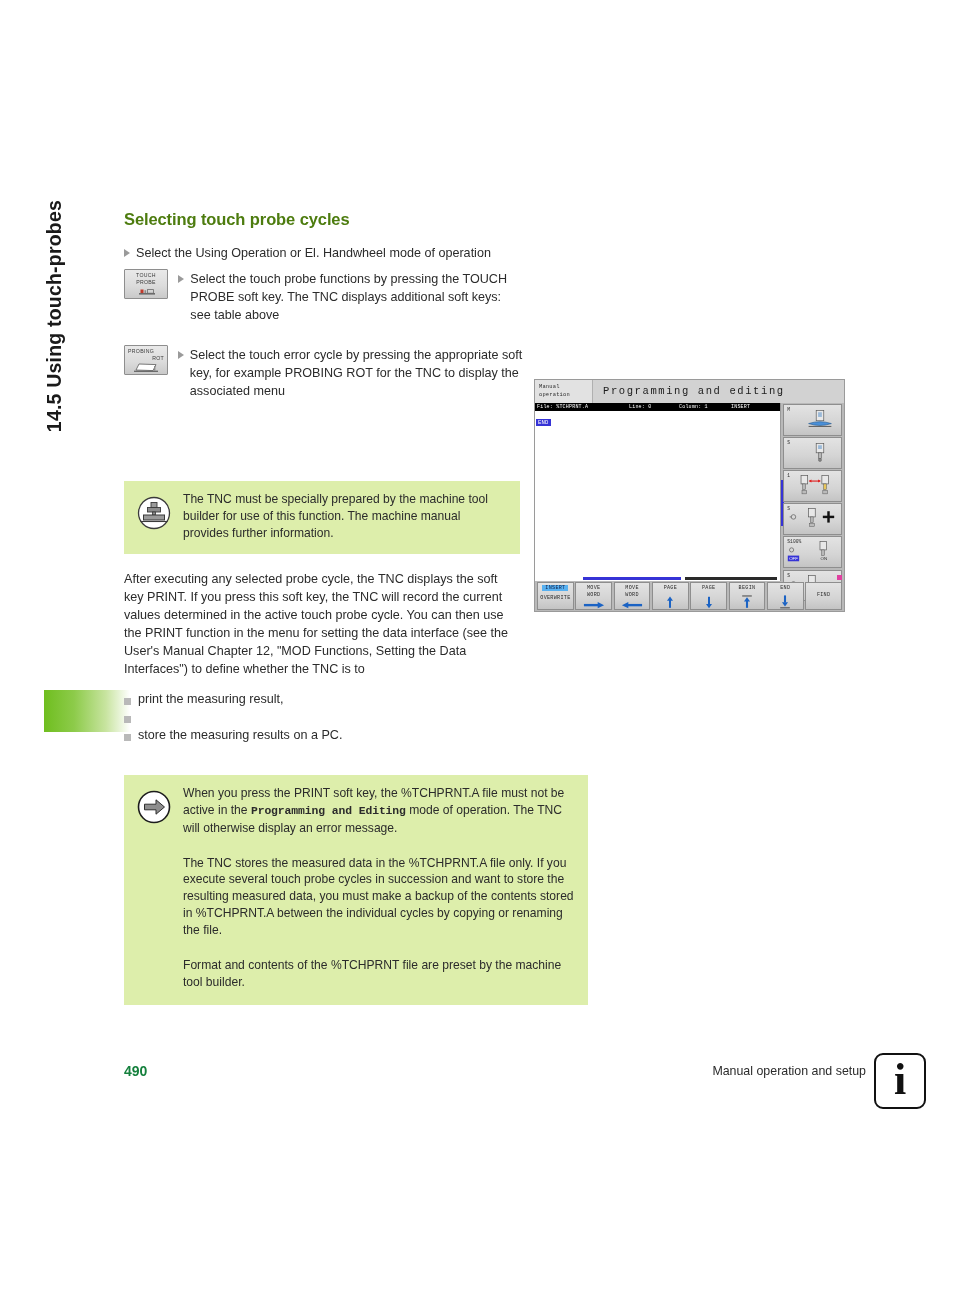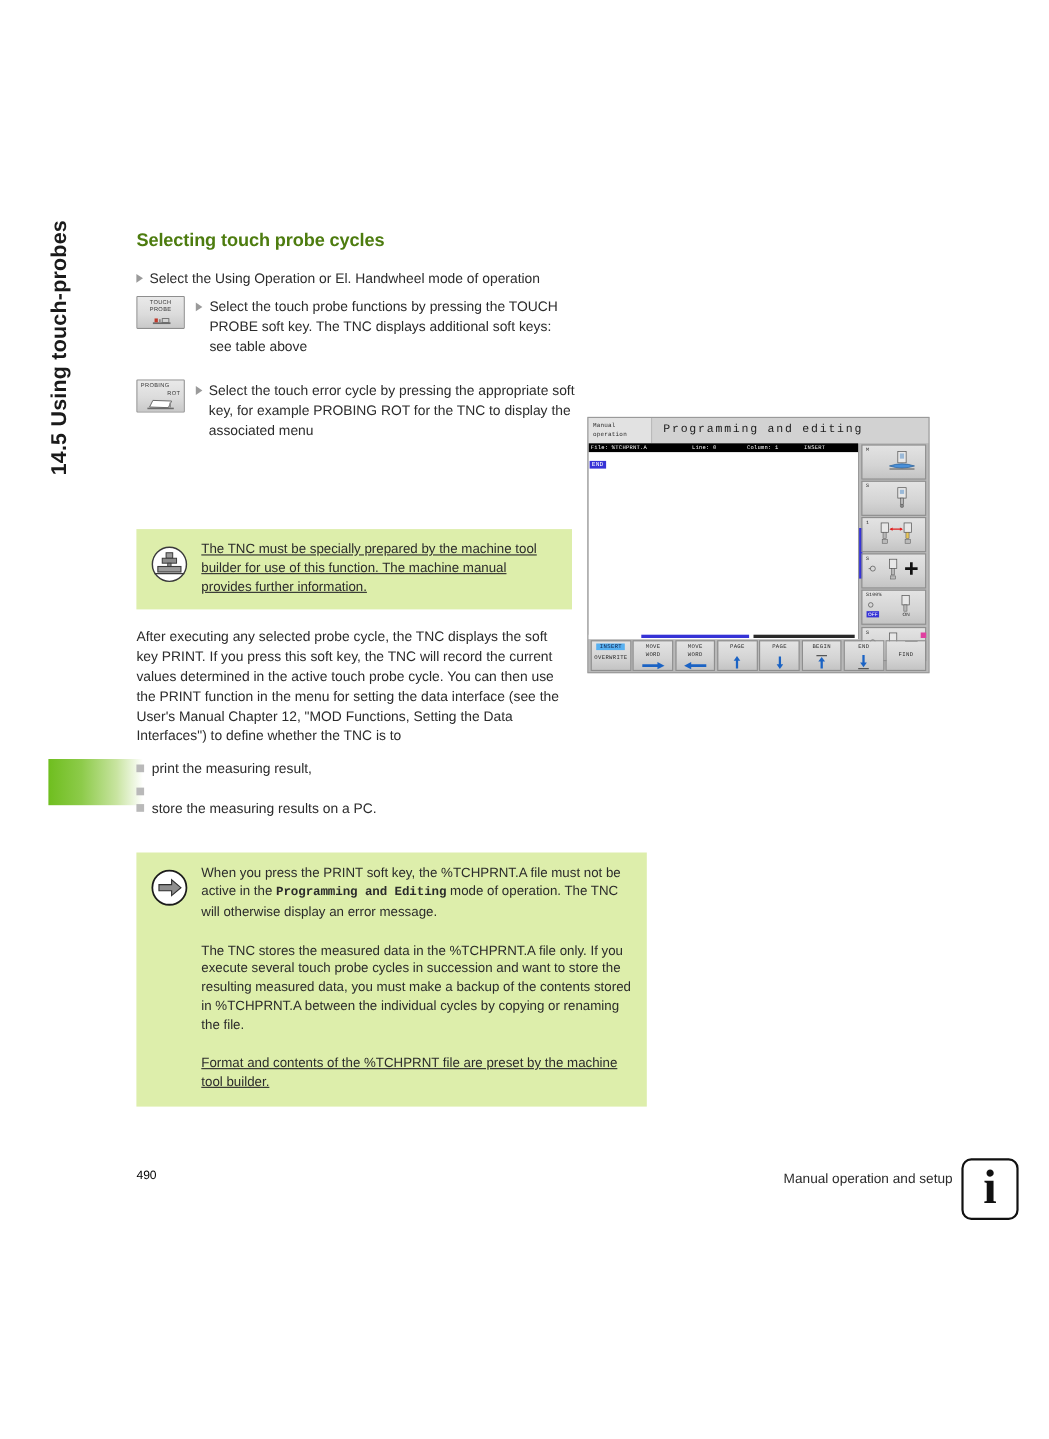--- a/index.html
+++ b/index.html
@@ -122,30 +122,30 @@
     margin-right: 9px;
     margin-top: 2px;
   }
   .note .note-body { flex: 1 1 auto; }
   .note p {
     margin: 0 0 10px 0;
     font-size: 12.1px;
     line-height: 1.40;
     color: #2b2b2b;
   }
-  .note p:last-child { margin-bottom: 0; text-decoration: underline; }
+  .note p:last-child { margin-bottom: 0; }
   .mono-b {
     font-family: "Liberation Mono", monospace;
     font-weight: bold;
     font-size: 11.4px;
     letter-spacing: -0.1px;
   }
 
   
-  .sqitem { display: flex; align-items: flex-start; gap: 7px; margin-bottom: 3px; }
+  .sqitem { display: flex; align-items: center; gap: 7px; margin-bottom: 3px; }
   .sq {
     flex: 0 0 auto;
     width: 7px; height: 7px;
     background: #b9b9b9;
     margin-top: 5px;
   }
   .sqitem .txt { font-size: 12.6px; line-height: 1.44; color: #2b2b2b; }
 
   
   #tnc {
@@ -278,21 +278,21 @@
 
   
   #footer {
     position: absolute;
     left: 0; top: 1055px;
     width: 954px;
     height: 70px;
   }
   #page-number {
     position: absolute; left: 124px; top: 8px;
-    font-size: 11px; font-weight: normal; color: #000000;
+    font-size: 14px; font-weight: bold; color: #15803d;
   }
   #footer-title {
     position: absolute; right: 88px; top: 9px;
     font-size: 12.4px; color: #2b2b2b; white-space: nowrap;
   }
   #info-badge {
     position: absolute; right: 28px; top: -2px;
     width: 52px; height: 56px;
     border: 2.5px solid #111;
     border-radius: 9px;

